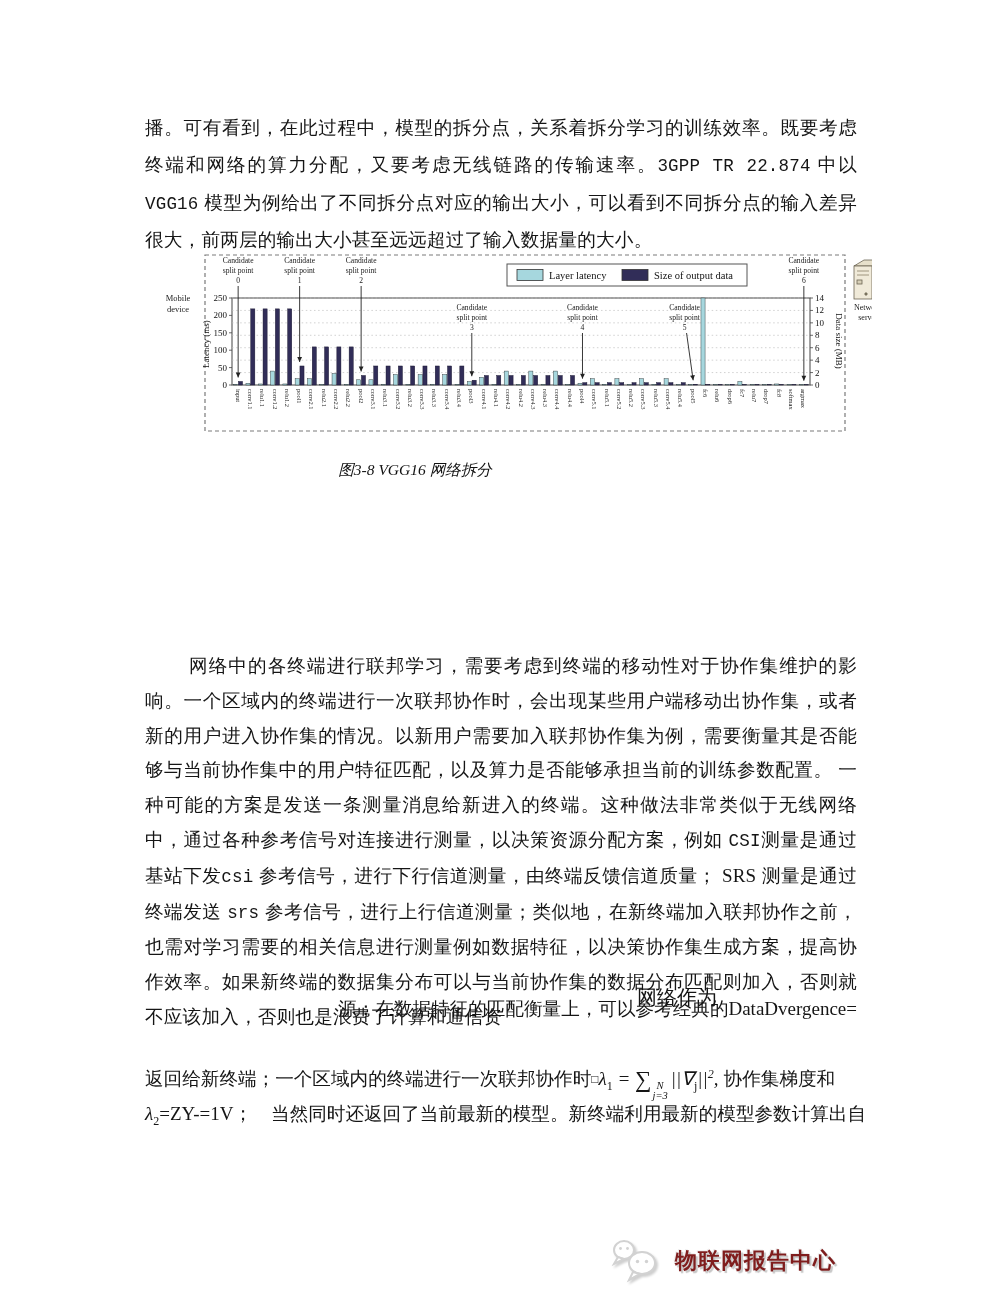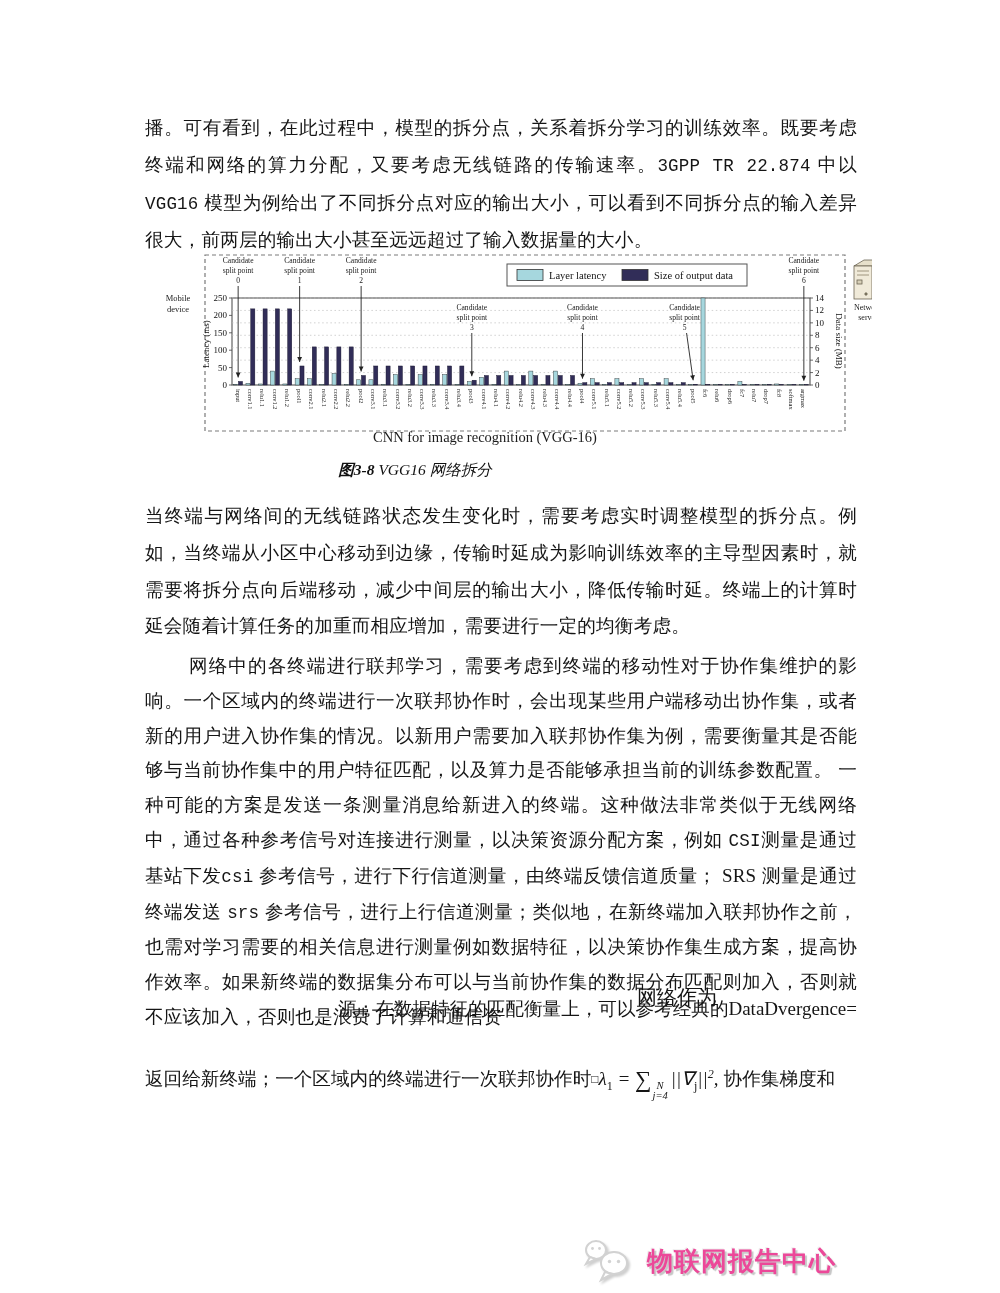--- a/index.html
+++ b/index.html
@@ -23,23 +23,23 @@
   .fml sub{font-size:12px;font-style:normal;}
   .fml sup{font-size:12px;}
   .sigma{font-style:normal;font-size:23px;vertical-align:-2px;}
   .limits{display:inline-flex;flex-direction:column;font-size:10.5px;line-height:9.5px;
           vertical-align:-4px;margin-left:1px;margin-right:3px;text-align:center;}
   .figure-wrap{position:absolute;left:145px;top:253px;width:755px;height:200px;}
   .fig-caption{position:absolute;left:145px;top:429px;width:680px;text-align:center;
                font-family:"Liberation Serif",serif;font-size:14.5px;color:#1b1b1b;}
   .fig-title{position:absolute;left:145px;top:460px;width:540px;text-align:center;
              font-family:"Liberation Serif",serif;font-style:italic;font-size:15.5px;color:#111;}
-  .fig-title b{font-weight:bold;}
+  .fig-title b{font-weight:normal;}
   .brand{position:absolute;top:1237px;right:36px;display:flex;align-items:center;gap:10px;}
-  .brand-text{font-size:26px;letter-spacing:1px;color:#ec4899;font-weight:bold;
+  .brand-text{font-size:22px;letter-spacing:1px;color:#7f1d1d;font-weight:bold;
               text-shadow:2px 2px 1px #c6c6c6, -1px -1px 0 #efefef;}
   .wicon{filter:drop-shadow(2px 2px 1px #cfcfcf);}
 </style>
 </head>
 <body>
 
 <div class="page">
 
   <div class="para p1"><span>播。可有看到，在此过程中，模型的拆分点，关系着拆分学习的训练效率。既要考虑终端和网络的算力分配，又要考虑无线链路的传输速率。</span><span class="run-mono">3GPP TR 22.874</span><span> 中以</span><span class="run-mono">VGG16</span><span> 模型为例给出了不同拆分点对应的输出大小，可以看到不同拆分点的输入差异很大，前两层的输出大小甚至远远超过了输入数据量的大小。</span></div>
 
@@ -273,35 +273,34 @@
           <rect x="709" y="13" width="18" height="33" fill="#f0ead9"></rect>
           <line x1="712" y1="18" x2="724" y2="18" stroke="#8a8268"></line>
           <line x1="712" y1="22" x2="724" y2="22" stroke="#8a8268"></line>
           <rect x="712" y="27" width="5" height="4" fill="#d8d0b8"></rect>
           <circle cx="721" cy="41" r="1.2" fill="#8a8268"></circle>
         </g>
         <text x="723" y="57" text-anchor="middle" font-size="8" fill="#222" font-family="Liberation Serif, serif">Network</text>
         <text x="723" y="67" text-anchor="middle" font-size="8" fill="#222" font-family="Liberation Serif, serif">server</text>
       </svg>
   </div>
-  <div class="fig-caption">CNN for image recognition (VGG-16)</div>
   <div class="fig-title"><b>图3-8</b><span> VGG16  网络拆分</span></div>
 
-  <div class="para p2">当终端与网络间的无线链路状态发生变化时，需要考虑实时调整模型的拆分点。例如，当终端从小区中心移动到边缘，传输时延成为影响训练效率的主导型因素时，就需要将拆分点向后端移动，减少中间层的输出大小，降低传输时延。终端上的计算时延会随着计算任务的加重而相应增加，需要进行一定的均衡考虑。</div>
 
   <div class="para p3"><span>网络中的各终端进行联邦学习，需要考虑到终端的移动性对于协作集维护的影响。一个区域内的终端进行一次联邦协作时，会出现某些用户端移动出协作集，或者新的用户进入协作集的情况。以新用户需要加入联邦协作集为例，需要衡量其是否能够与当前协作集中的用户特征匹配，以及算力是否能够承担当前的训练参数配置。 一种可能的方案是发送一条测量消息给新进入的终端。这种做法非常类似于无线网络中，通过各种参考信号对连接进行测量，以决策资源分配方案，例如 </span><span class="run-mono">CSI</span><span>测量是通过基站下发</span><span class="run-mono">csi</span><span> 参考信号，进行下行信道测量，由终端反馈信道质量； </span><span class="run-serif">SRS</span><span> 测量是通过终端发送 </span><span class="run-mono">srs</span><span> 参考信号，进行上行信道测量；类似地，在新终端加入联邦协作之前，也需对学习需要的相关信息进行测量例如数据特征，以决策协作集生成方案，提高协作效率。如果新终端的数据集分布可以与当前协作集的数据分布匹配则加入，否则就不应该加入，否则也是浪费了计算和通信资</span></div>
 
   <div class="pline l-src"><span>源；在数据特征的匹配衡量上，可以参考经典的</span><span class="run-serif">DataDvergence=</span></div>
   <div class="net-float">网络作为</div>
 
   <div class="pline l-formula"><span>返回给新终端；一个区域内的终端进行一次联邦协作时</span><span class="tofu">□</span><span class="fml"><span>λ</span><sub>1</sub><span> = </span><span class="sigma">∑</span><span class="limits">
           <span>N</span>
-          <span>j=4</span>
+          <span>j=3</span>
         </span><span>||∇</span><sub>j</sub><span>||</span><sup>2</sup><span>,</span></span><span> 协作集梯度和</span></div>
 
+  <div class="pline l-last"><span class="fml"><span>λ</span><sub>2</sub></span><span class="run-serif">=ZY-=1V；</span><span>　当然同时还返回了当前最新的模型。新终端利用最新的模型参数计算出自</span></div>
 
   <div class="brand">
     <svg class="wicon" width="56" height="48" viewBox="0 0 56 48">
       <g stroke="#d2d2d2" stroke-width="2" fill="#ffffff">
         <ellipse cx="15" cy="13" rx="10" ry="9"></ellipse>
         <path d="M9 20 L5 27 L15 22 Z"></path>
         <ellipse cx="33" cy="26" rx="13" ry="11"></ellipse>
         <path d="M24 35 L20 43 L31 37 Z"></path>
       </g>
       <g fill="#d2d2d2">

